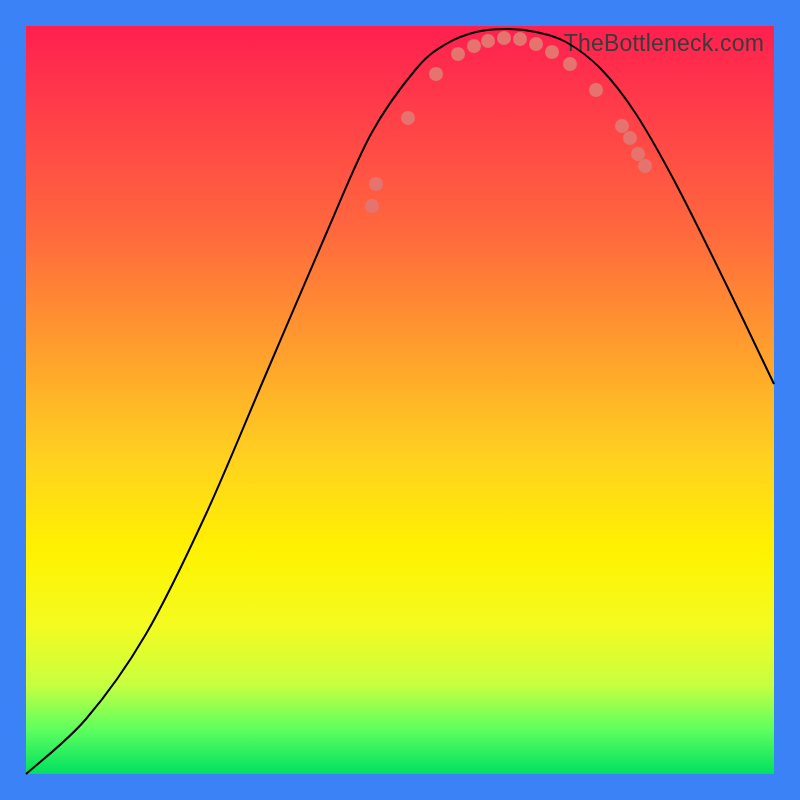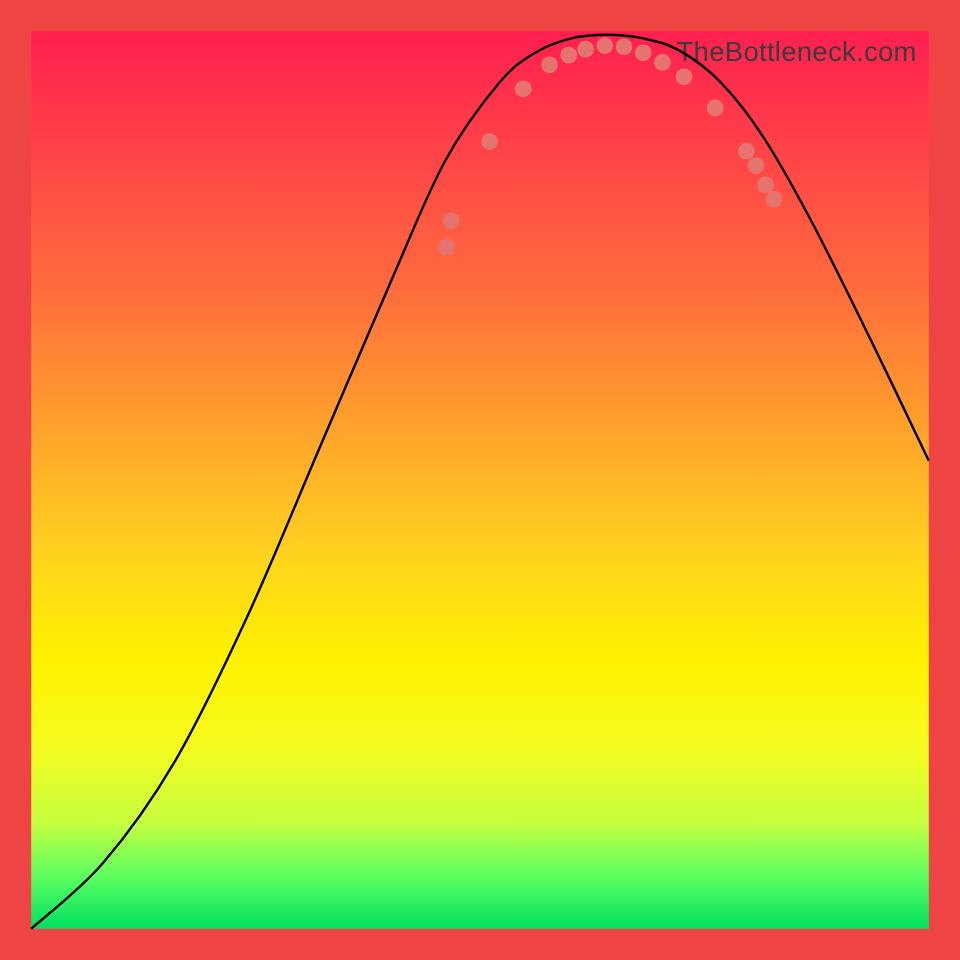--- a/index.html
+++ b/index.html
@@ -10,21 +10,21 @@
     background: #000;
     overflow: hidden;
     font-family: Arial, Helvetica, sans-serif;
   }
   .frame {
     position: absolute;
     left: 0;
     top: 0;
     width: 800px;
     height: 800px;
-    background: #ef4444;
+    background: #3b82f6;
   }
   .plot {
     position: absolute;
     left: 26px;
     top: 26px;
     width: 748px;
     height: 748px;
     
     background: linear-gradient(
       to bottom,

